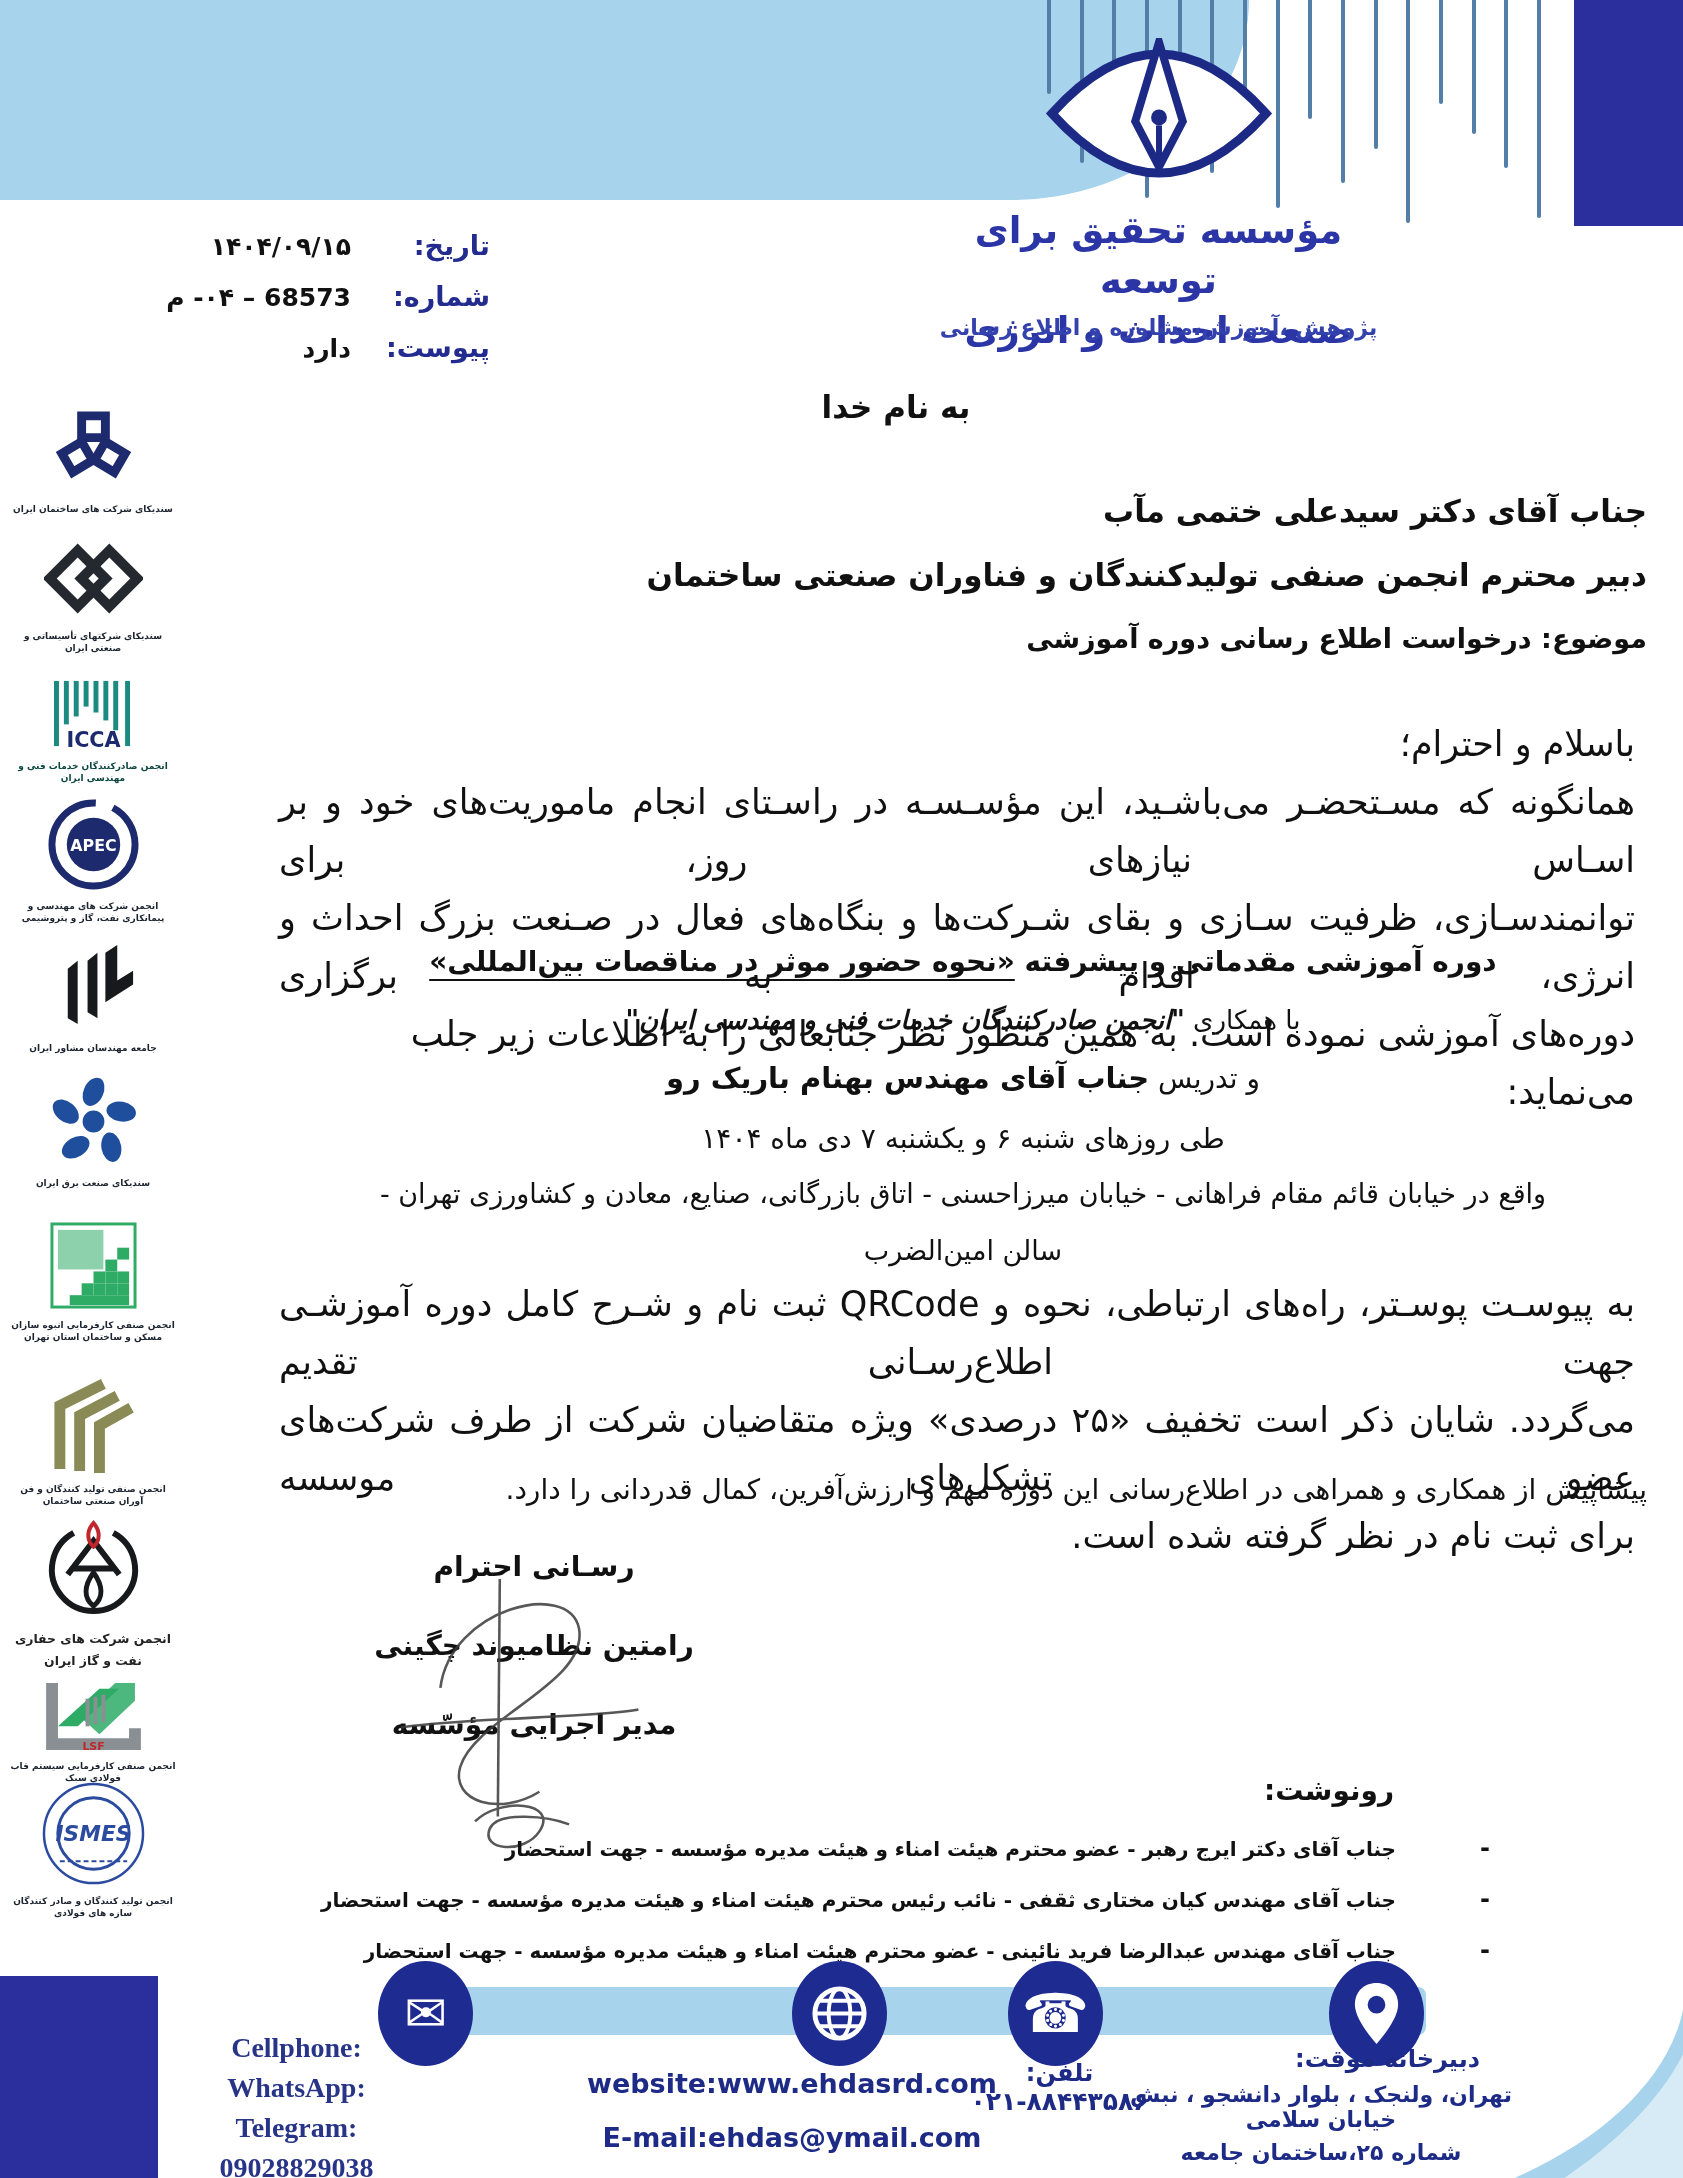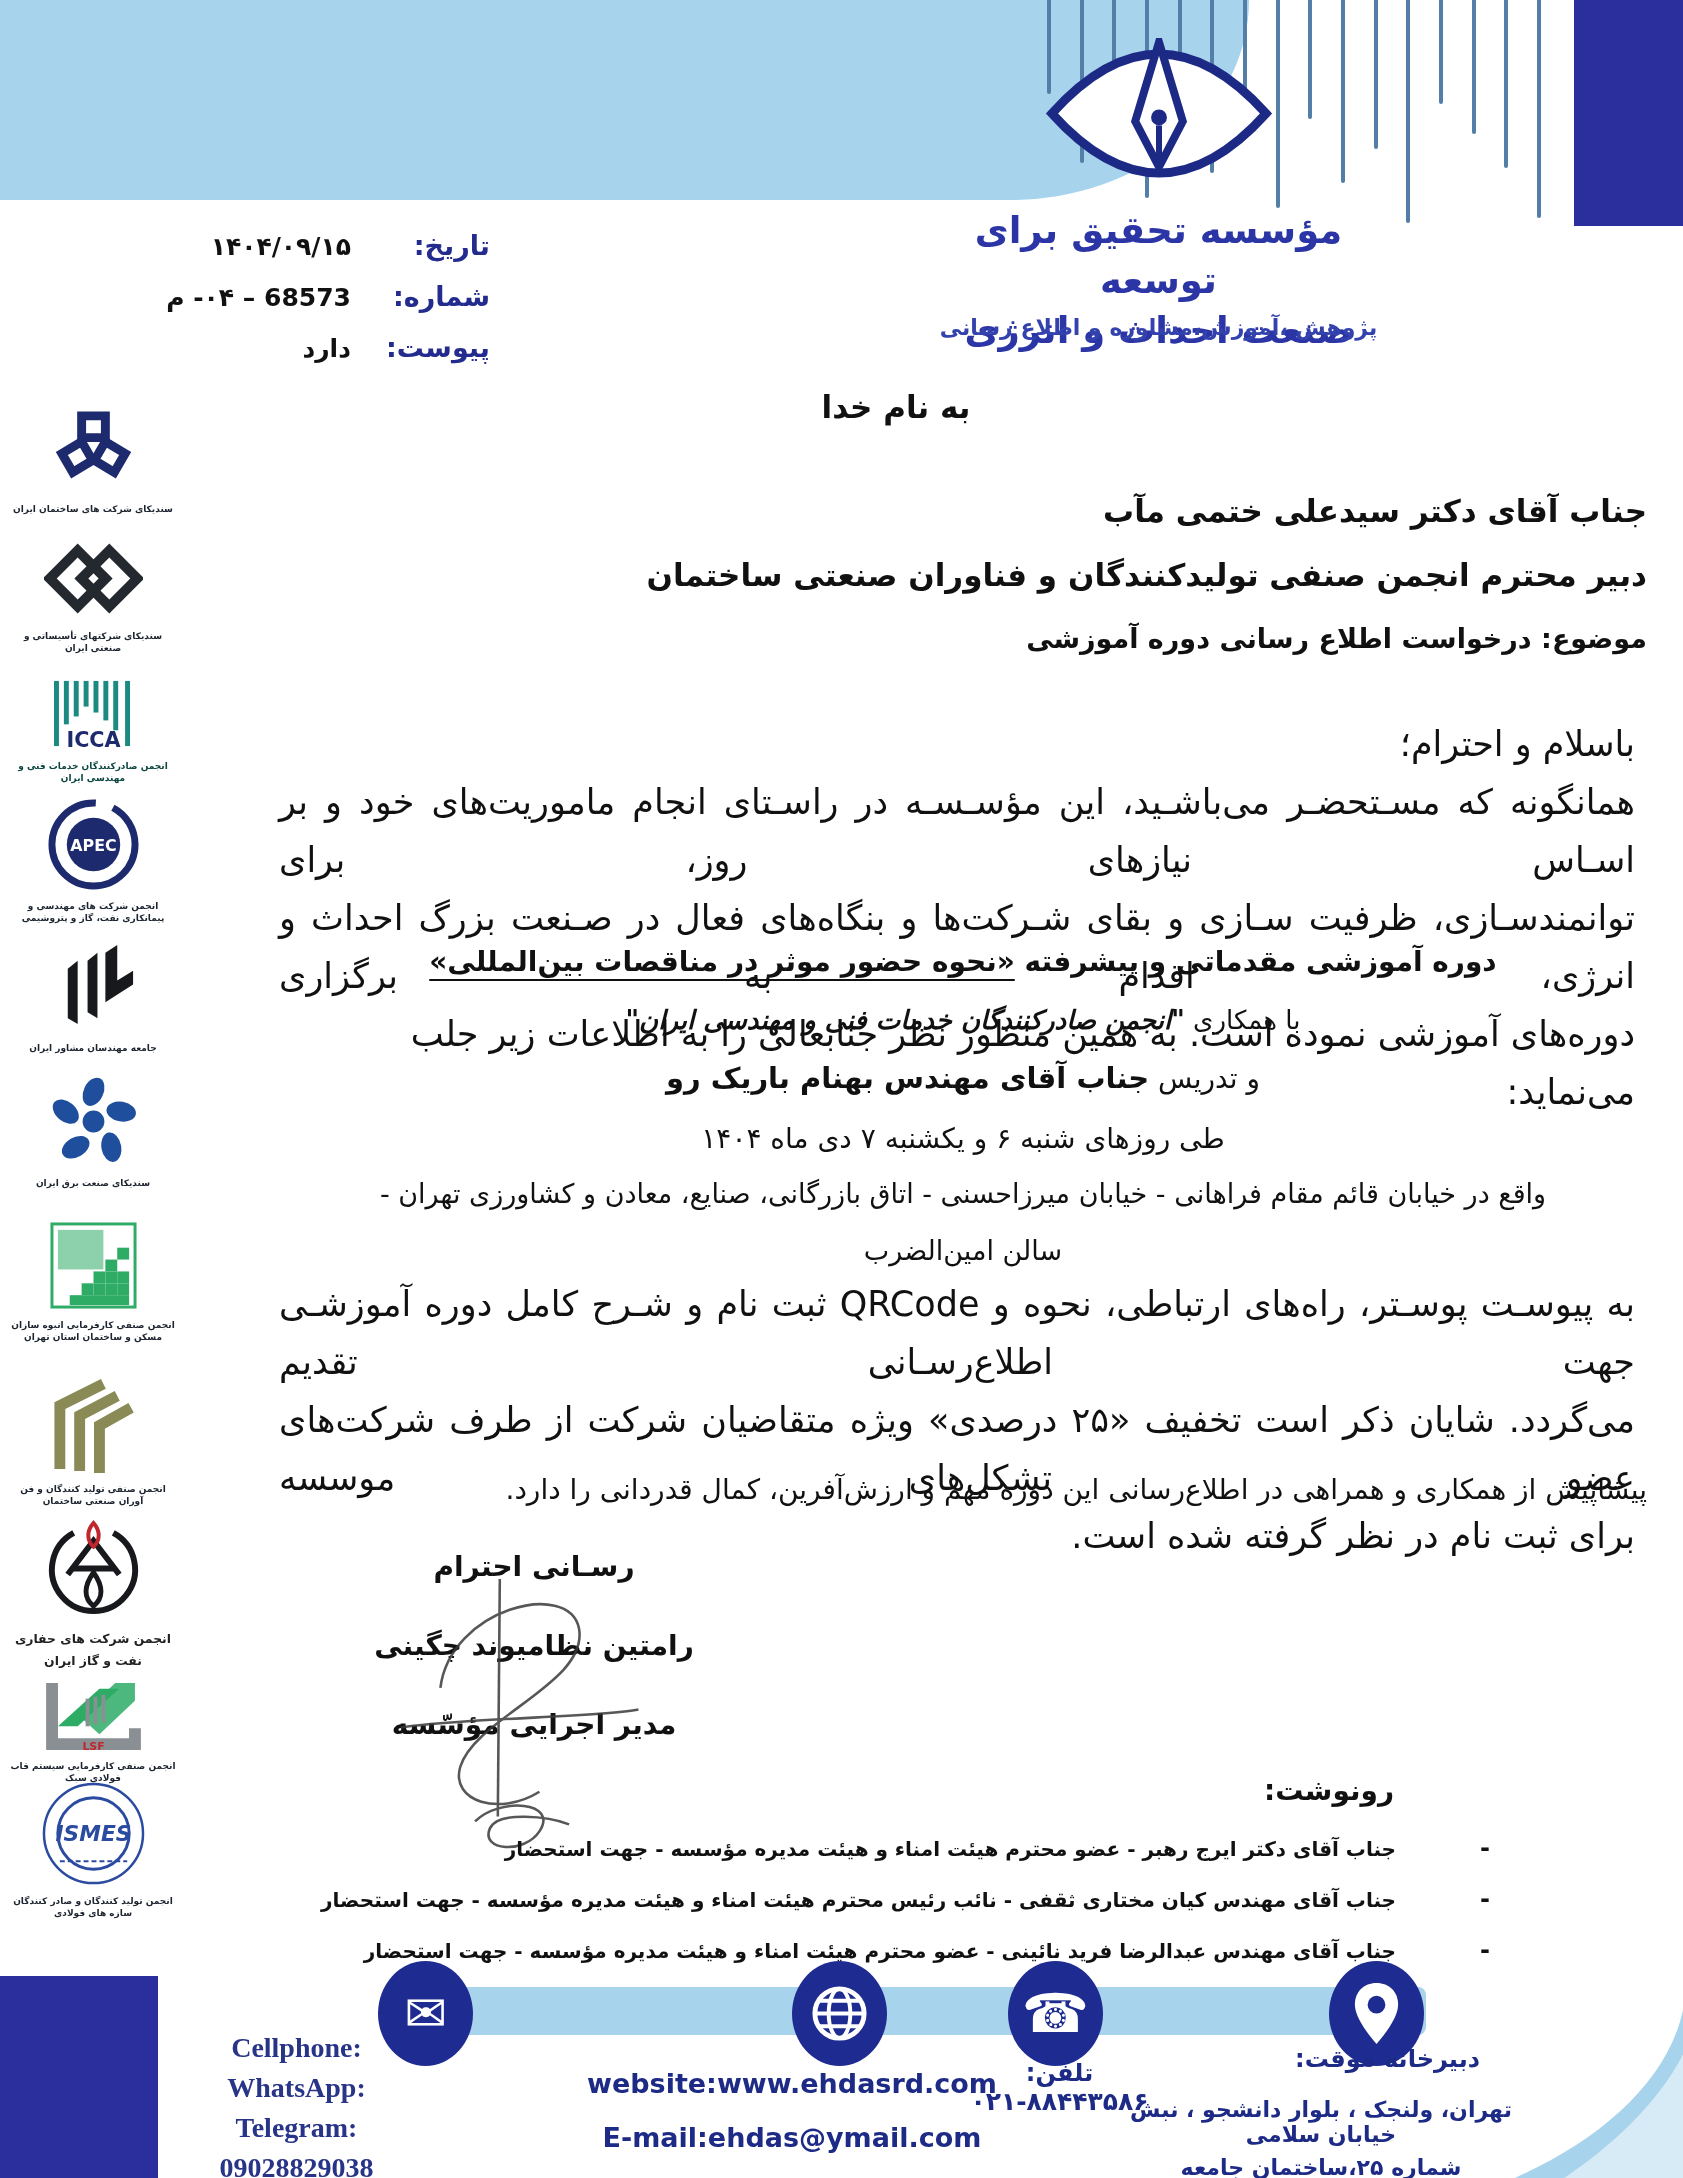--- a/index.html
+++ b/index.html
@@ -63,21 +63,21 @@
   .f-pin{left:1329px;top:1961px;}
   .f-cell{position:absolute;left:158px;top:2028px;width:277px;text-align:center;
           font-family:"Liberation Serif",serif;font-weight:bold;color:#283487;font-size:28px;line-height:40px;}
   .f-web{position:absolute;left:515px;top:2057px;width:554px;text-align:center;color:#1d2b86;
          font-weight:bold;font-size:27px;line-height:54px;}
   .f-tel{position:absolute;left:931px;top:2059px;width:257px;text-align:center;direction:rtl;
          color:#1d2b86;font-weight:bold;}
   .f-tel .t1{font-size:24px;} .f-tel .t2{font-size:25px;}
   .f-addr{position:absolute;right:149px;top:2045px;width:426px;text-align:center;direction:rtl;
           color:#1d2b86;font-weight:bold;}
-  .f-addr .a0{font-size:24px;text-align:right;margin-right:54px;margin-bottom:24px;}
+  .f-addr .a0{font-size:24px;text-align:right;margin-right:54px;margin-bottom:9px;}
   .f-addr .a1{font-size:22px;margin-bottom:8px;} .f-addr .a2{font-size:22px;}
   .f-swoosh{position:absolute;right:0;bottom:0;}
 </style>
 </head>
 <body>
 
 <div class="page">
 
   <div class="band-blue"></div>
   <div class="band-navy"></div>

